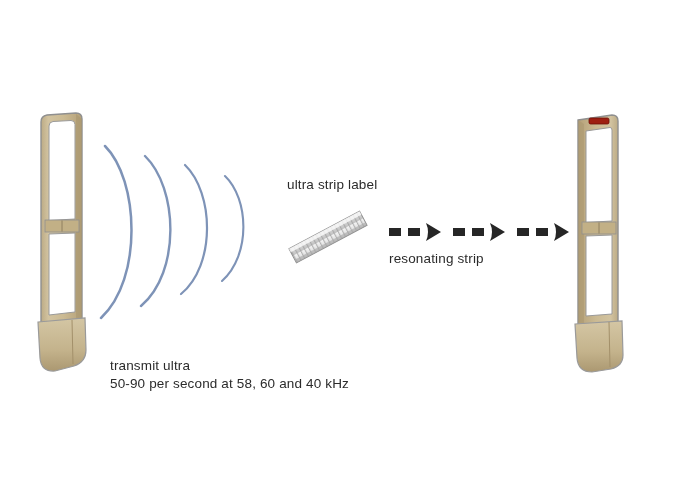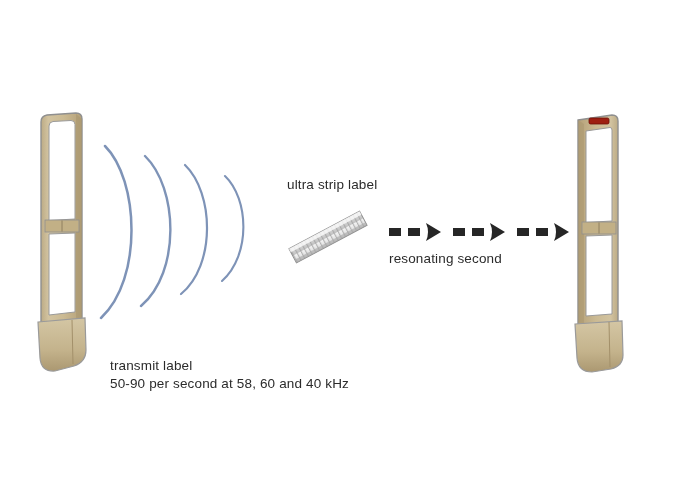--- a/index.html
+++ b/index.html
@@ -153,20 +153,20 @@
       <path d="M586,236 L612,235 L612,314 L586,316 Z" fill="#ffffff" stroke="#9a9a9a" stroke-width="1"></path>
 
       <path d="M575,324 L622,321 L623,355 Q623,366 611,369 L592,372 Q578,372 577,358 Z" fill="url(#baseGrad)" stroke="#9a9a9a" stroke-width="1.2"></path>
       <path d="M609,322 L610,367" fill="none" stroke="#a3906a" stroke-width="1"></path>
     </g>
 
   </svg>
 
   <div class="diagram-text" id="label-ultra-strip">ultra strip label</div>
 
-  <div class="diagram-text" id="label-resonating">resonating second</div>
+  <div class="diagram-text" id="label-resonating">resonating strip</div>
 
   <div class="diagram-text" id="label-transmit-block">
-    <span class="line1">transmit label</span>
+    <span class="line1">transmit ultra</span>
     <span class="line2">50-90 per second at 58, 60 and 40 kHz</span>
   </div>
 
 </div>
 
 </body></html>

